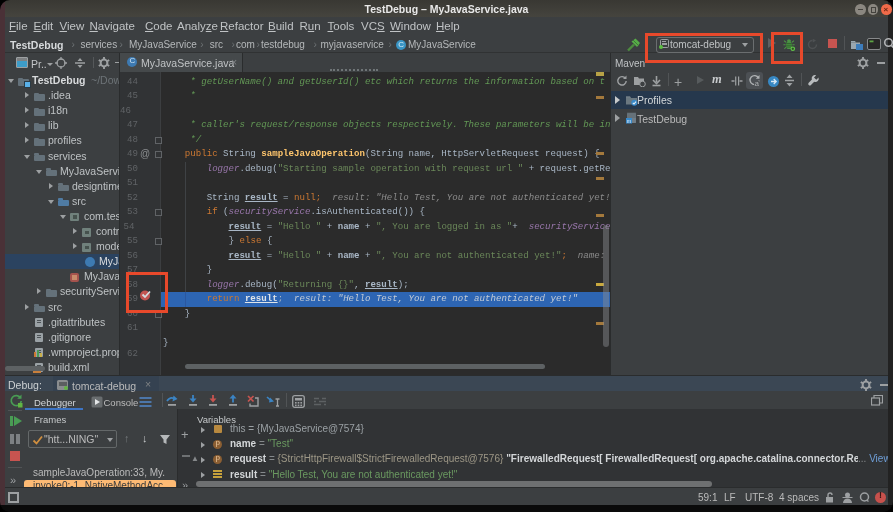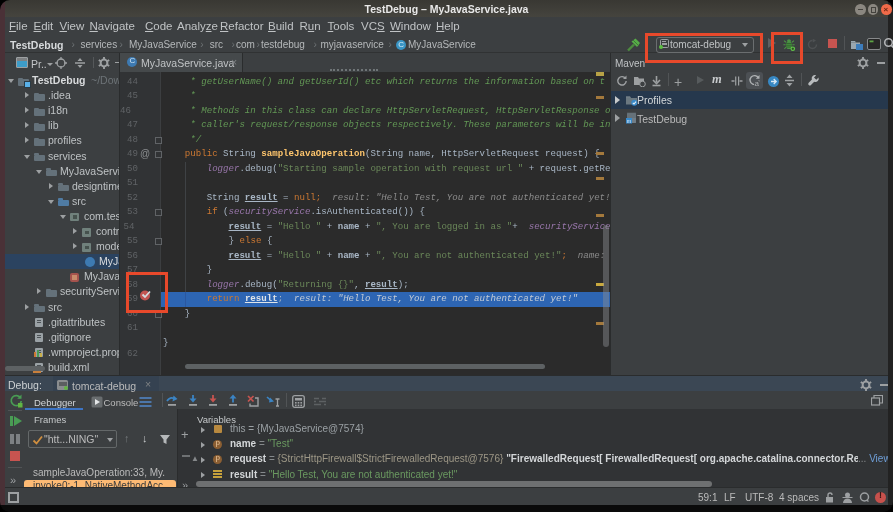--- a/index.html
+++ b/index.html
@@ -302,21 +302,20 @@
     <div class="abs" style="left:0;top:0;width:40px;height:303px;background:#313335;border-right:1px solid #3c3e40;box-sizing:content-box;"></div>
     <div class="abs" style="left:41px;top:220px;width:449px;height:14.5px;background:#2d65b3;"></div>
     <div class="abs" style="left:65px;top:90px;width:1px;height:130px;background:#3f4245;"></div>
     <div class="abs" style="left:65px;top:220px;width:1px;height:14.5px;background:#2b57a0;"></div>
 
     <div class="abs mono num" style="left:0;top:2.5px;width:18px;text-align:right;">44</div>
     <div class="abs mono" style="left:43px;top:2.5px;width:447px;overflow:hidden;color:#a9b7c6;"><span class="c">     * getUserName() and getUserId() etc which returns the information based on t</span></div>
     <div class="abs mono num" style="left:0;top:17.0px;width:18px;text-align:right;">45</div>
     <div class="abs mono" style="left:43px;top:17.0px;width:447px;overflow:hidden;color:#a9b7c6;"><span class="c">     *</span></div>
     <div class="abs mono num" style="left:0;top:31.5px;width:18px;text-align:left;">46</div>
-    <div class="abs mono" style="left:43px;top:31.5px;width:447px;overflow:hidden;color:#a9b7c6;"><span class="c">     * Methods in this class can declare HttpServletRequest, HttpServletResponse o</span></div>
     <div class="abs mono num" style="left:0;top:46.0px;width:18px;text-align:right;">47</div>
     <div class="abs mono" style="left:43px;top:46.0px;width:447px;overflow:hidden;color:#a9b7c6;"><span class="c">     * caller's request/response objects respectively. These parameters will be in</span></div>
     <div class="abs mono num" style="left:0;top:60.5px;width:18px;text-align:right;">48</div>
     <div class="abs mono" style="left:43px;top:60.5px;width:447px;overflow:hidden;color:#a9b7c6;"><span class="c">     */</span></div>
     <div class="abs mono num" style="left:0;top:75.0px;width:18px;text-align:right;">49</div>
     <div class="abs mono" style="left:43px;top:75.0px;width:447px;overflow:hidden;color:#a9b7c6;">    <span class="k">public</span> String <span class="m">sampleJavaOperation</span>(String name, HttpServletRequest request) {</div>
     <div class="abs mono num" style="left:0;top:89.5px;width:18px;text-align:right;">50</div>
     <div class="abs mono" style="left:43px;top:89.5px;width:447px;overflow:hidden;color:#a9b7c6;">        <span class="f">logger</span>.debug(<span class="s">"Starting sample operation with request url "</span> + request.getRe</div>
     <div class="abs mono num" style="left:0;top:104.0px;width:18px;text-align:right;">51</div>
     <div class="abs mono num" style="left:0;top:118.5px;width:18px;text-align:right;">52</div>

